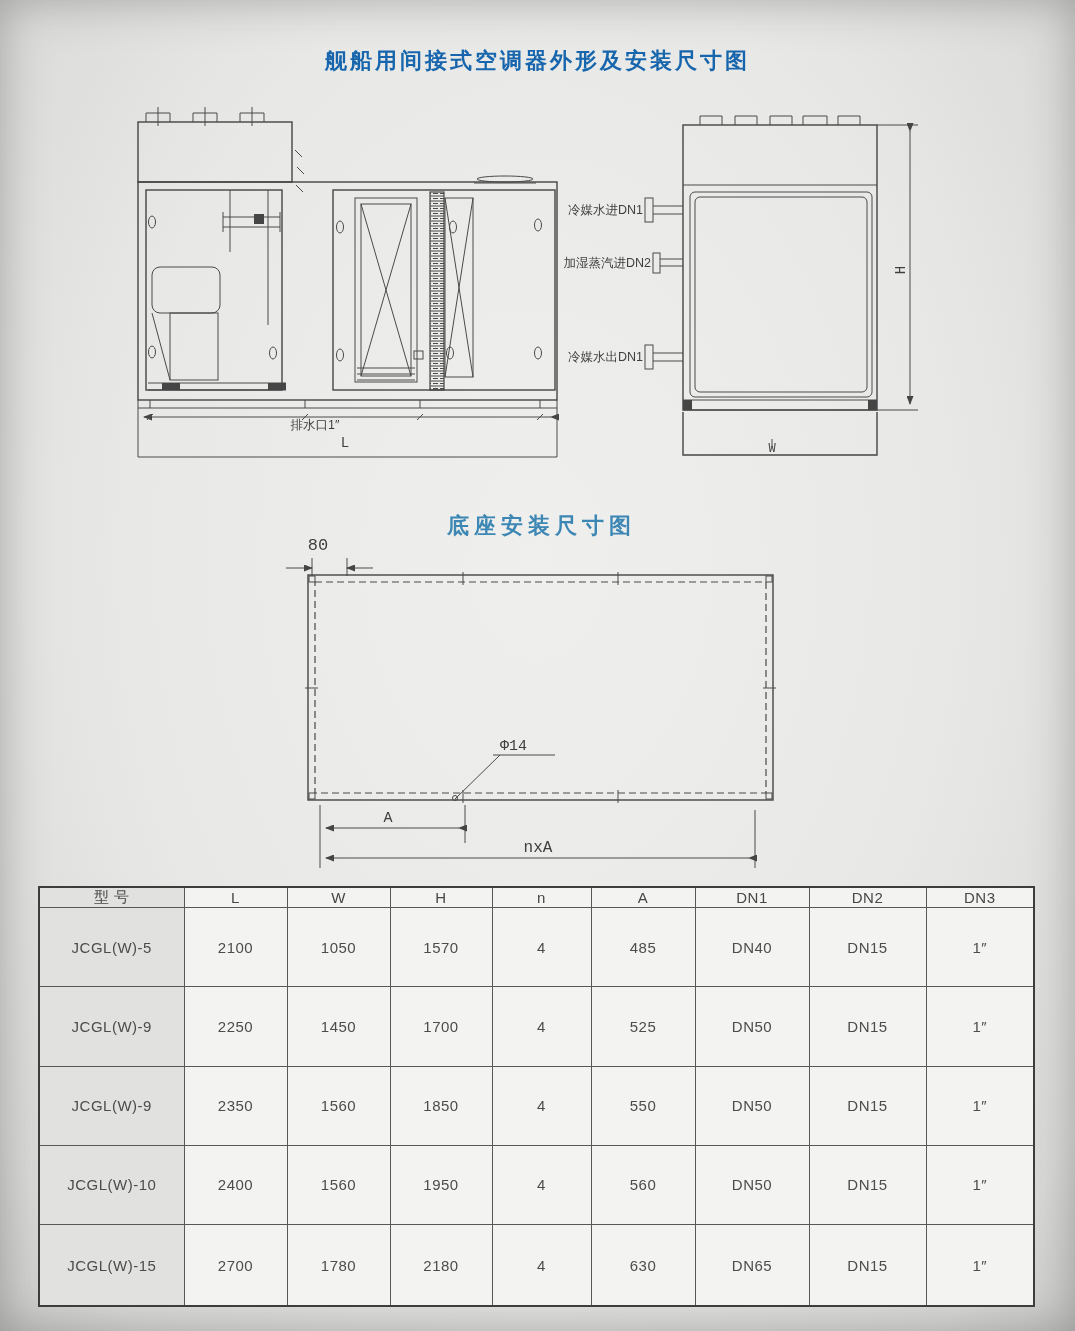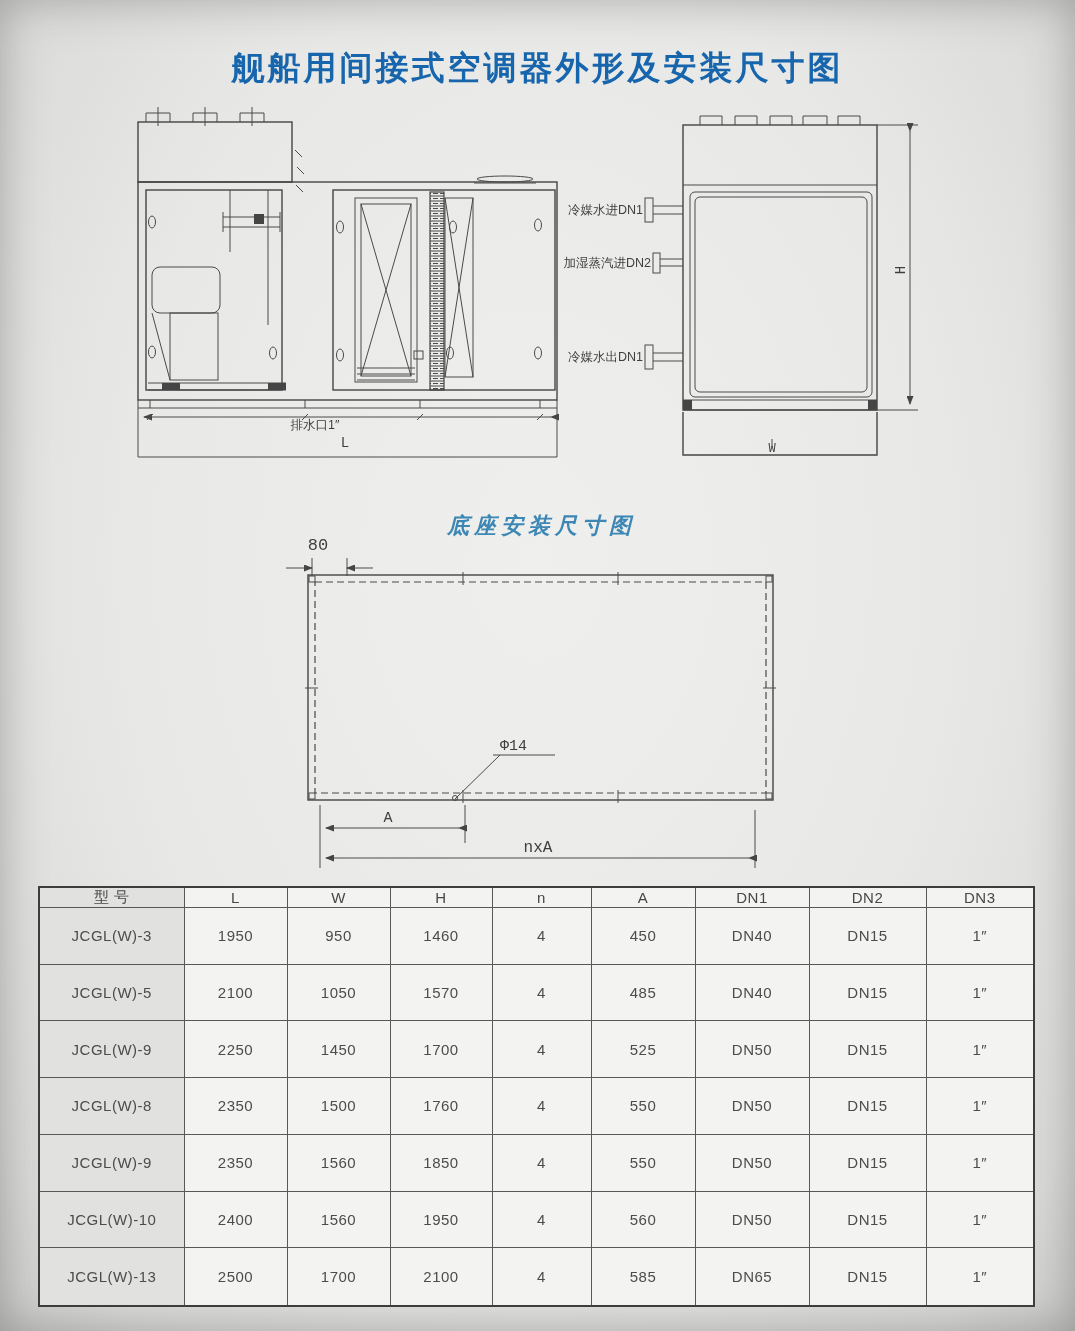--- a/index.html
+++ b/index.html
@@ -4,25 +4,25 @@
 <style>
   html,body{margin:0;padding:0;background:#c8c8c6;}
   .page{
     position:relative;width:1075px;height:1331px;overflow:hidden;
     background:radial-gradient(ellipse at 50% 42%, #efefed 0%, #e8e8e6 55%, #d9d9d7 88%, #c9c9c7 100%);
     box-shadow:inset 0 0 46px rgba(70,70,70,.38);
     font-family:"Liberation Sans",sans-serif;
   }
   .title{
     position:absolute;top:46px;left:0;width:100%;text-align:center;
-    font-size:33px;font-weight:bold;letter-spacing:3px;color:#1766ad;
+    font-size:22px;font-weight:bold;letter-spacing:3px;color:#1766ad;
   }
   .base-title{
     position:absolute;top:511px;left:447px;
-    font-size:22px;font-weight:600;letter-spacing:5px;color:#3d87b5;font-style:italic;
+    font-size:22px;font-weight:600;letter-spacing:5px;color:#3d87b5;
   }
   svg{position:absolute;overflow:visible;}
   svg .ln{stroke:#454545;fill:none;stroke-width:1.4;}
   svg .thin{stroke:#4a4a4a;fill:none;stroke-width:1;}
   svg .dash{stroke:#4a4a4a;fill:none;stroke-width:1.2;stroke-dasharray:7 4;}
   svg .fill{fill:#454545;stroke:none;}
   svg text{fill:#3f3f3f;}
   .cjk-label{font-size:12.5px;font-family:"Liberation Sans",sans-serif;}
   .dim-label{font-family:"Liberation Mono",monospace;}
   
@@ -241,31 +241,20 @@
         <th>n</th>
         <th>A</th>
         <th>DN1</th>
         <th>DN2</th>
         <th>DN3</th>
       </tr>
     </thead>
     <tbody>
 
         <tr>
-        <td class="model">JCGL(W)-3</td>
-        <td>1950</td>
-        <td>950</td>
-        <td>1460</td>
-        <td>4</td>
-        <td>450</td>
-        <td>DN40</td>
-        <td>DN15</td>
-        <td>1″</td>
-      </tr>
-        <tr>
         <td class="model">JCGL(W)-5</td>
         <td>2100</td>
         <td>1050</td>
         <td>1570</td>
         <td>4</td>
         <td>485</td>
         <td>DN40</td>
         <td>DN15</td>
         <td>1″</td>
       </tr>
@@ -274,31 +263,20 @@
         <td>2250</td>
         <td>1450</td>
         <td>1700</td>
         <td>4</td>
         <td>525</td>
         <td>DN50</td>
         <td>DN15</td>
         <td>1″</td>
       </tr>
         <tr>
-        <td class="model">JCGL(W)-8</td>
-        <td>2350</td>
-        <td>1500</td>
-        <td>1760</td>
-        <td>4</td>
-        <td>550</td>
-        <td>DN50</td>
-        <td>DN15</td>
-        <td>1″</td>
-      </tr>
-        <tr>
         <td class="model">JCGL(W)-9</td>
         <td>2350</td>
         <td>1560</td>
         <td>1850</td>
         <td>4</td>
         <td>550</td>
         <td>DN50</td>
         <td>DN15</td>
         <td>1″</td>
       </tr>
@@ -307,26 +285,26 @@
         <td>2400</td>
         <td>1560</td>
         <td>1950</td>
         <td>4</td>
         <td>560</td>
         <td>DN50</td>
         <td>DN15</td>
         <td>1″</td>
       </tr>
         <tr>
-        <td class="model">JCGL(W)-13</td>
-        <td>2500</td>
-        <td>1700</td>
-        <td>2100</td>
-        <td>4</td>
-        <td>585</td>
+        <td class="model">JCGL(W)-15</td>
+        <td>2700</td>
+        <td>1780</td>
+        <td>2180</td>
+        <td>4</td>
+        <td>630</td>
         <td>DN65</td>
         <td>DN15</td>
         <td>1″</td>
       </tr>
       </tbody>
   </table>
 
 </div>
 
 </body></html>

